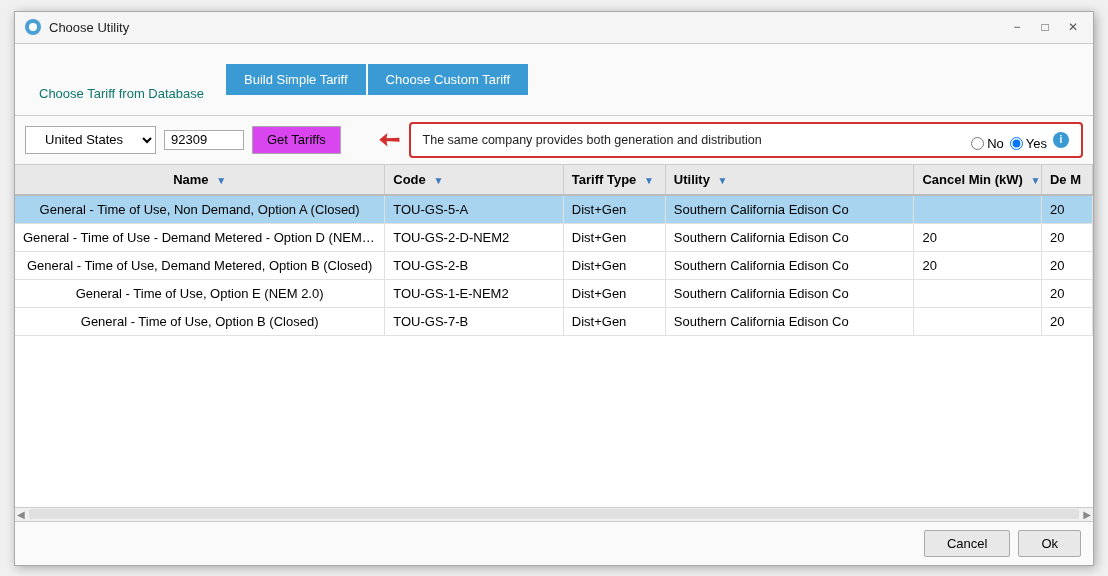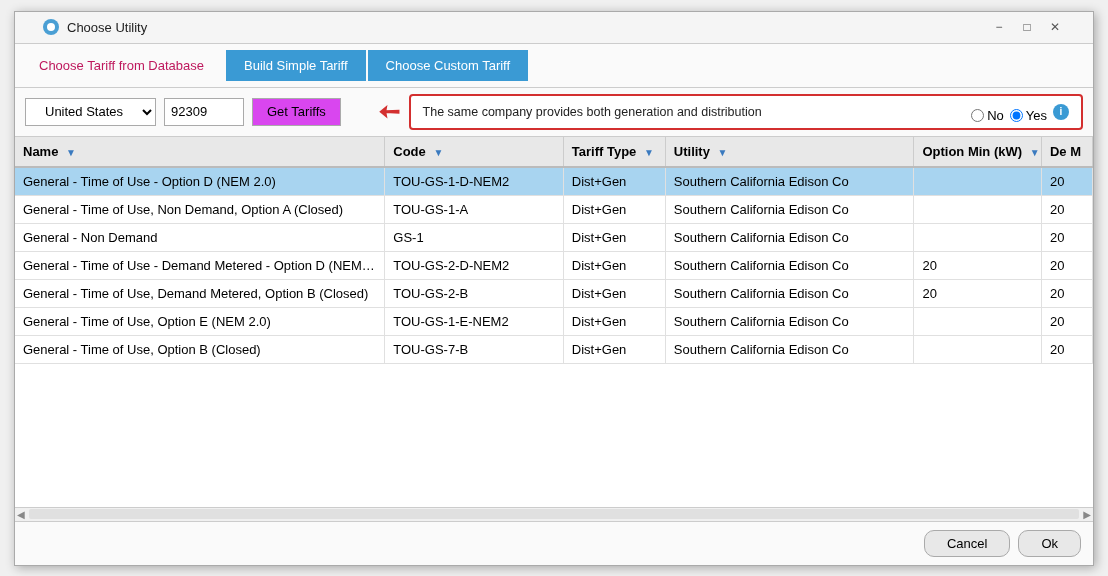--- a/index.html
+++ b/index.html
@@ -1,47 +1,47 @@
 <!DOCTYPE html>
 <html><head>
   <meta charset="utf-8">
   <style>
     * { box-sizing: border-box; margin: 0; padding: 0; font-family: 'Segoe UI', Arial, sans-serif; font-size: 13px; }
     body { background: #f0f0f0; display: flex; align-items: center; justify-content: center; width: 1108px; height: 576px; overflow: hidden; }
     .window { width: 1080px; height: 555px; background: #fff; border: 1px solid #aaa; box-shadow: 2px 2px 10px rgba(0,0,0,0.3); display: flex; flex-direction: column; }
-    .titlebar { background: #f5f5f5; border-bottom: 1px solid #ccc; height: 32px; display: flex; align-items: center; padding: 0 28px; gap: 8px; user-select: none; }
+    .titlebar { background: #f5f5f5; border-bottom: 1px solid #ccc; height: 32px; display: flex; align-items: center; padding: 0 10px; gap: 8px; user-select: none; }
     .titlebar-icon { width: 16px; height: 16px; background: #4a9fd4; border-radius: 50%; display: flex; align-items: center; justify-content: center; }
     .titlebar-title { flex: 1; font-size: 13px; color: #222; }
     .titlebar-btn { width: 20px; height: 20px; display: flex; align-items: center; justify-content: center; cursor: pointer; color: #555; font-size: 12px; }
     .tabs-row { display: flex; align-items: center; padding: 6px 10px; border-bottom: 1px solid #ccc; background: #fafafa; gap: 0; }
-    .tab-link { color: #be185d; padding: 8px 14px; cursor: pointer; font-size: 13px; text-decoration: none; }
+    .tab-link { color: #0f766e; padding: 8px 14px; cursor: pointer; font-size: 13px; text-decoration: none; margin-top: 28px; }
     .tab-btn { background: #3a9ad4; color: #fff; border: none; padding: 8px 18px; cursor: pointer; font-size: 13px; margin-left: 2px; }
     .tab-btn:first-of-type { margin-left: 8px; }
     .controls-row { display: flex; align-items: center; padding: 6px 10px; border-bottom: 1px solid #ccc; gap: 8px; background: #fafafa; }
     .country-select { border: 1px solid #aaa; background: #fff; padding: 4px 15px; height: 28px; font-size: 13px; min-width: 110px; cursor: pointer; }
-    .zipcode-input { border: 1px solid #aaa; padding: 4px 6px; height: 28px; font-size: 13px; width: 80px; }
+    .zipcode-input { border: 1px solid #aaa; padding: 4px 6px; height: 20px; font-size: 13px; width: 80px; }
     .get-tariffs-btn { border: 1px solid #aaa; background: #d946ef; padding: 4px 14px; height: 28px; font-size: 13px; cursor: pointer; }
     .notice-box { border: 2px solid #d32f2f; border-radius: 4px; padding: 5px 12px; display: flex; align-items: center; gap: 8px; flex: 1; background: #fff; height: 36px; }
     .notice-text { font-size: 12.5px; color: #222; flex: 1; }
     .radio-group { display: flex; align-items: center; gap: 6px; }
     .radio-label { font-size: 13px; display: flex; align-items: center; gap: 3px; cursor: pointer; margin-top: 8px; }
     .info-icon { width: 16px; height: 16px; background: #3a9ad4; border-radius: 50%; color: #fff; display: flex; align-items: center; justify-content: center; font-size: 10px; font-weight: bold; cursor: pointer; flex-shrink: 0; }
     .table-container { flex: 1; overflow: auto; position: relative; }
     table { width: 100%; border-collapse: collapse; table-layout: fixed; }
     thead tr { background: #e8e8e8; }
     thead th { text-align: left; padding: 7px 8px; border-right: 1px solid #ccc; border-bottom: 2px solid #bbb; font-weight: 600; font-size: 13px; position: relative; white-space: nowrap; }
     thead th .filter-icon { display: inline-block; color: #3a7abf; margin-left: 4px; font-size: 10px; cursor: pointer; }
     tbody tr { border-bottom: 1px solid #e0e0e0; }
     tbody tr:nth-child(1) { background: #a8d4f0; }
     tbody td { padding: 6px 8px; border-right: 1px solid #e0e0e0; font-size: 13px; overflow: hidden; white-space: nowrap; text-overflow: ellipsis; }
     .scrollbar-bottom { height: 14px; background: #f0f0f0; border-top: 1px solid #ccc; display: flex; align-items: center; }
     .scrollbar-track { flex: 1; height: 10px; background: #e0e0e0; margin: 0 2px; border-radius: 2px; }
     .footer { display: flex; justify-content: flex-end; padding: 8px 12px; gap: 8px; border-top: 1px solid #ccc; background: #fafafa; }
-    .footer-btn { padding: 5px 22px; border: 1px solid #aaa; background: #e8e8e8; font-size: 13px; cursor: pointer; border-radius: 10px; }
-    .col-name { width: 290px; }
+    .footer-btn { padding: 5px 22px; border: 1px solid #aaa; background: #e8e8e8; font-size: 13px; cursor: pointer; border-radius: 2px; }
+    .col-name { width: 290px; text-align: center; }
     .col-code { width: 140px; }
     .col-tariff { width: 80px; }
     .col-utility { width: 195px; }
     .col-demandmin { width: 100px; }
     .col-demax { width: 40px; }
   </style>
 </head>
 <body>
 
 <div class="window">
@@ -103,48 +103,32 @@
           </th>
           <th class="col-tariff">
             <span>Tariff Type</span>
             <span class="filter-icon">▼</span>
           </th>
           <th class="col-utility">
             <span>Utility</span>
             <span class="filter-icon">▼</span>
           </th>
           <th class="col-demandmin">
-            <span>Option Min (kW)</span>
+            <span>Cancel Min (kW)</span>
             <span class="filter-icon">▼</span>
           </th>
           <th class="col-demax">
             <span>De M</span>
           </th>
         </tr>
       </thead>
       <tbody id="table-body">
-      <tr>
-      <td class="col-name">General - Time of Use - Option D (NEM 2.0)</td>
-      <td class="col-code">TOU-GS-1-D-NEM2</td>
-      <td class="col-tariff">Dist+Gen</td>
-      <td class="col-utility">Southern California Edison Co</td>
-      <td class="col-demandmin"></td>
-      <td class="col-demax">20</td>
-    </tr>
           <tr>
       <td class="col-name">General - Time of Use, Non Demand, Option A (Closed)</td>
-      <td class="col-code">TOU-GS-1-A</td>
-      <td class="col-tariff">Dist+Gen</td>
-      <td class="col-utility">Southern California Edison Co</td>
-      <td class="col-demandmin"></td>
-      <td class="col-demax">20</td>
-    </tr>
-          <tr>
-      <td class="col-name">General - Non Demand</td>
-      <td class="col-code">GS-1</td>
+      <td class="col-code">TOU-GS-5-A</td>
       <td class="col-tariff">Dist+Gen</td>
       <td class="col-utility">Southern California Edison Co</td>
       <td class="col-demandmin"></td>
       <td class="col-demax">20</td>
     </tr>
           <tr>
       <td class="col-name">General - Time of Use - Demand Metered - Option D (NEM 2.0)</td>
       <td class="col-code">TOU-GS-2-D-NEM2</td>
       <td class="col-tariff">Dist+Gen</td>
       <td class="col-utility">Southern California Edison Co</td>

